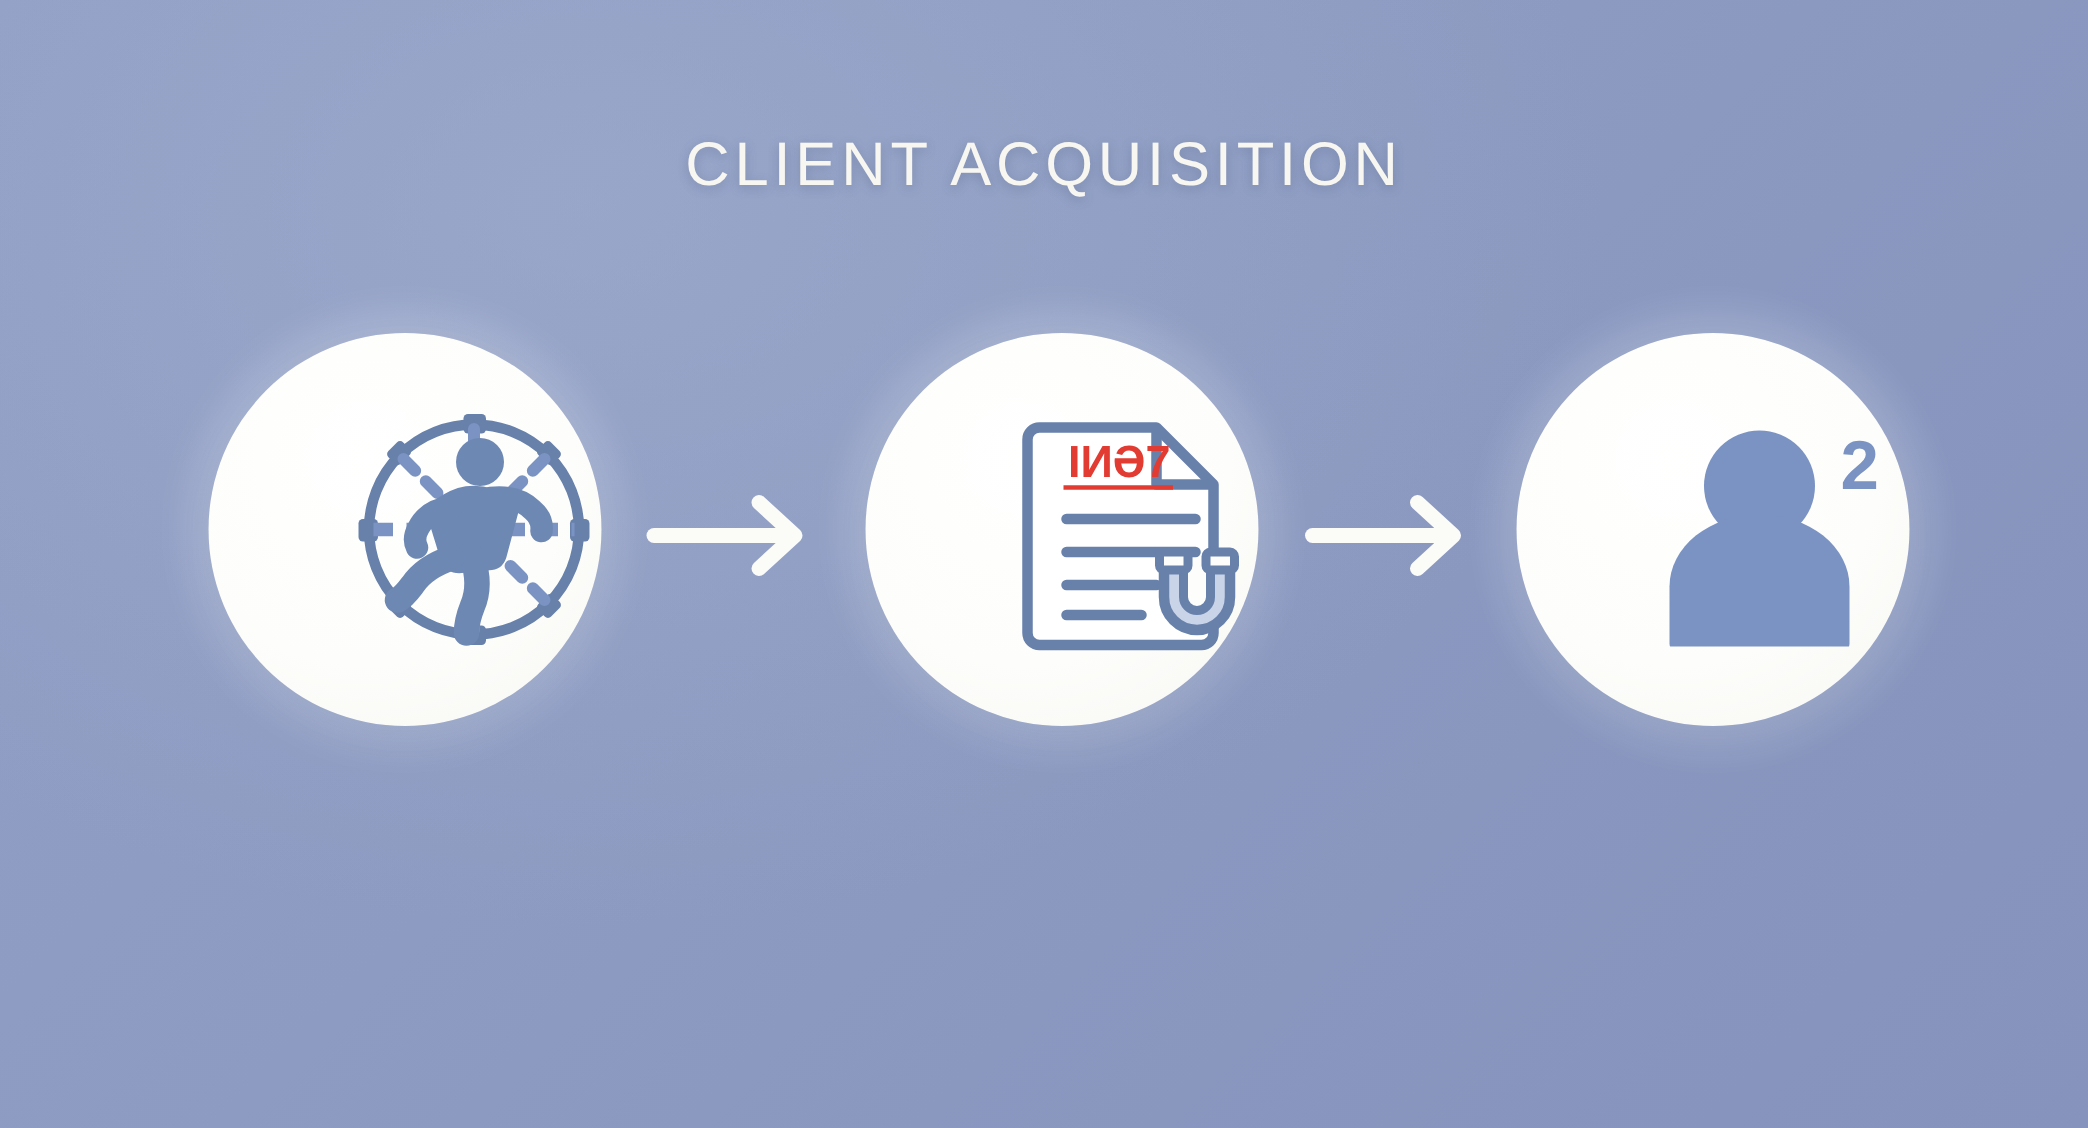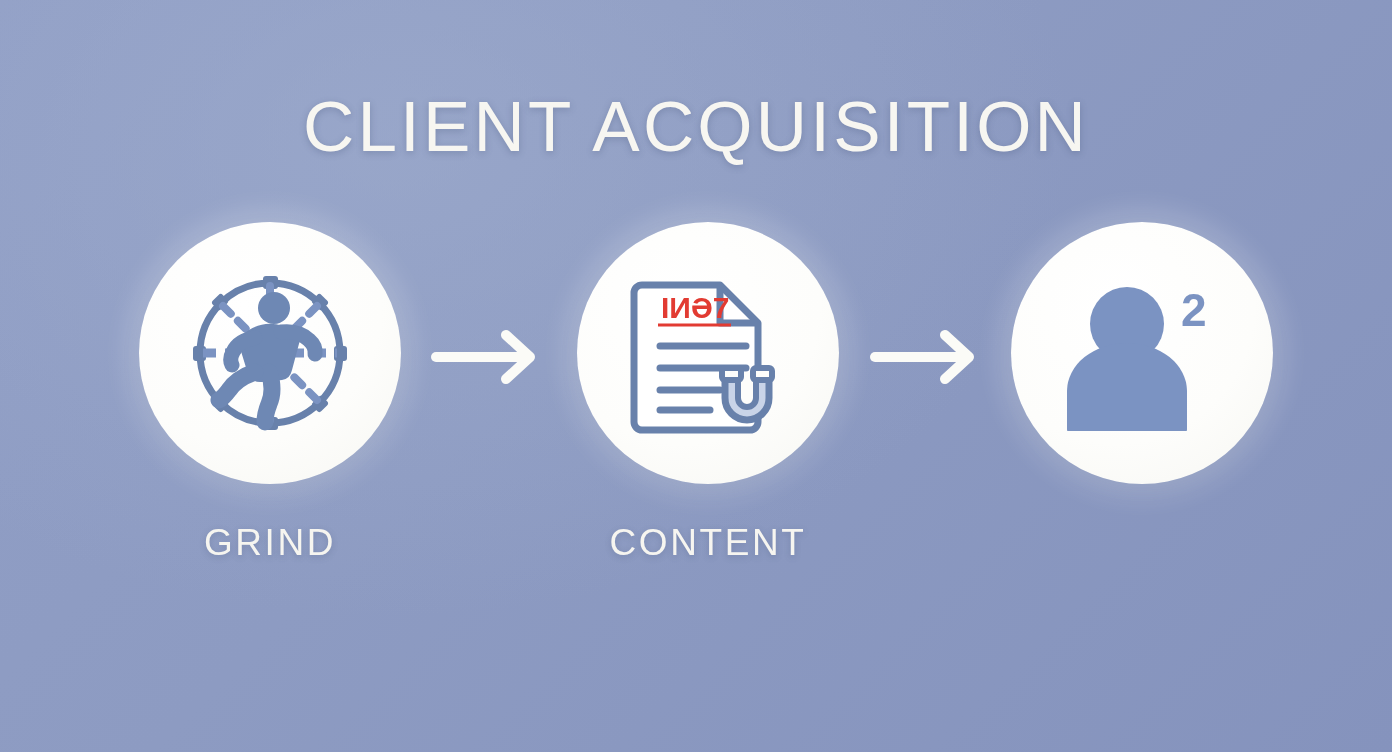--- a/index.html
+++ b/index.html
@@ -24,21 +24,21 @@
     overflow: hidden;
   }
 
   
   #title {
     position: absolute;
     top: 86px;
     left: 0;
     width: 1392px;
     text-align: center;
-    font-size: 71px;
+    font-size: 41px;
     font-weight: 400;
     letter-spacing: 3.2px;
     color: #f7f6f1;
     text-shadow: 0 2px 7px rgba(70,85,120,0.33);
     white-space: nowrap;
   }
 
   
   .step {
     position: absolute;
@@ -55,21 +55,21 @@
     width: 262px;
     height: 262px;
     border-radius: 50%;
     background:
       radial-gradient(circle at 40% 32%, #ffffff 0%, #fdfdfb 58%, #f6f6f2 100%);
     box-shadow:
       0 0 26px 12px rgba(255,255,255,0.20),
       0 6px 18px rgba(80,95,130,0.10);
     display: flex;
     align-items: center;
-    justify-content: center;
+    justify-content: flex-end;
   }
   .circle svg { display: block; }
 
   .step-label {
     position: absolute;
     top: 300px;
     left: -60px;
     width: 382px;
     text-align: center;
     font-size: 37px;
@@ -138,21 +138,20 @@
 
             <path d="M70 70 q-16 2 -22 14 q-4 7 -1 13" fill="none" stroke="#6e88b4" stroke-width="15" stroke-linecap="round"></path>
 
             <path d="M84 104 q6 18 0 32 q-4 10 -4 18" fill="none" stroke="#6e88b4" stroke-width="17" stroke-linecap="round"></path>
 
             <path d="M70 104 q-18 6 -26 18 q-6 8 -10 10" fill="none" stroke="#6e88b4" stroke-width="17" stroke-linecap="round"></path>
           </g>
         </svg>
       </span>
     </div>
-    <div class="step-label">GRIND</div>
   </div>
 
   <div class="arrow" id="arrow-1">
     <svg width="120" height="58" viewBox="0 0 120 58">
       <g fill="none" stroke="#fbfbf7" stroke-width="10" stroke-linecap="round" stroke-linejoin="round">
         <line x1="6" y1="29" x2="98" y2="29"></line>
         <polyline points="76,7 100,29 76,51"></polyline>
       </g>
     </svg>
   </div>
@@ -177,21 +176,20 @@
 
           <g>
             <path d="M97 101 v26 a22 22 0 0 0 44 0 v-26" fill="#c9d4e8" stroke="#6881ab" stroke-width="7" stroke-linejoin="round"></path>
             <path d="M110 101 v26 a9 9 0 0 0 18 0 v-26" fill="#fdfdfb" stroke="#6881ab" stroke-width="6" stroke-linejoin="round"></path>
             <rect x="94" y="97" width="19" height="12" rx="3" fill="#fdfdfb" stroke="#6881ab" stroke-width="6"></rect>
             <rect x="125" y="97" width="19" height="12" rx="3" fill="#fdfdfb" stroke="#6881ab" stroke-width="6"></rect>
           </g>
         </svg>
       </span>
     </div>
-    <div class="step-label">CONTENT</div>
   </div>
 
   <div class="arrow" id="arrow-2">
     <svg width="120" height="58" viewBox="0 0 120 58">
       <g fill="none" stroke="#fbfbf7" stroke-width="10" stroke-linecap="round" stroke-linejoin="round">
         <line x1="6" y1="29" x2="98" y2="29"></line>
         <polyline points="76,7 100,29 76,51"></polyline>
       </g>
     </svg>
   </div>

